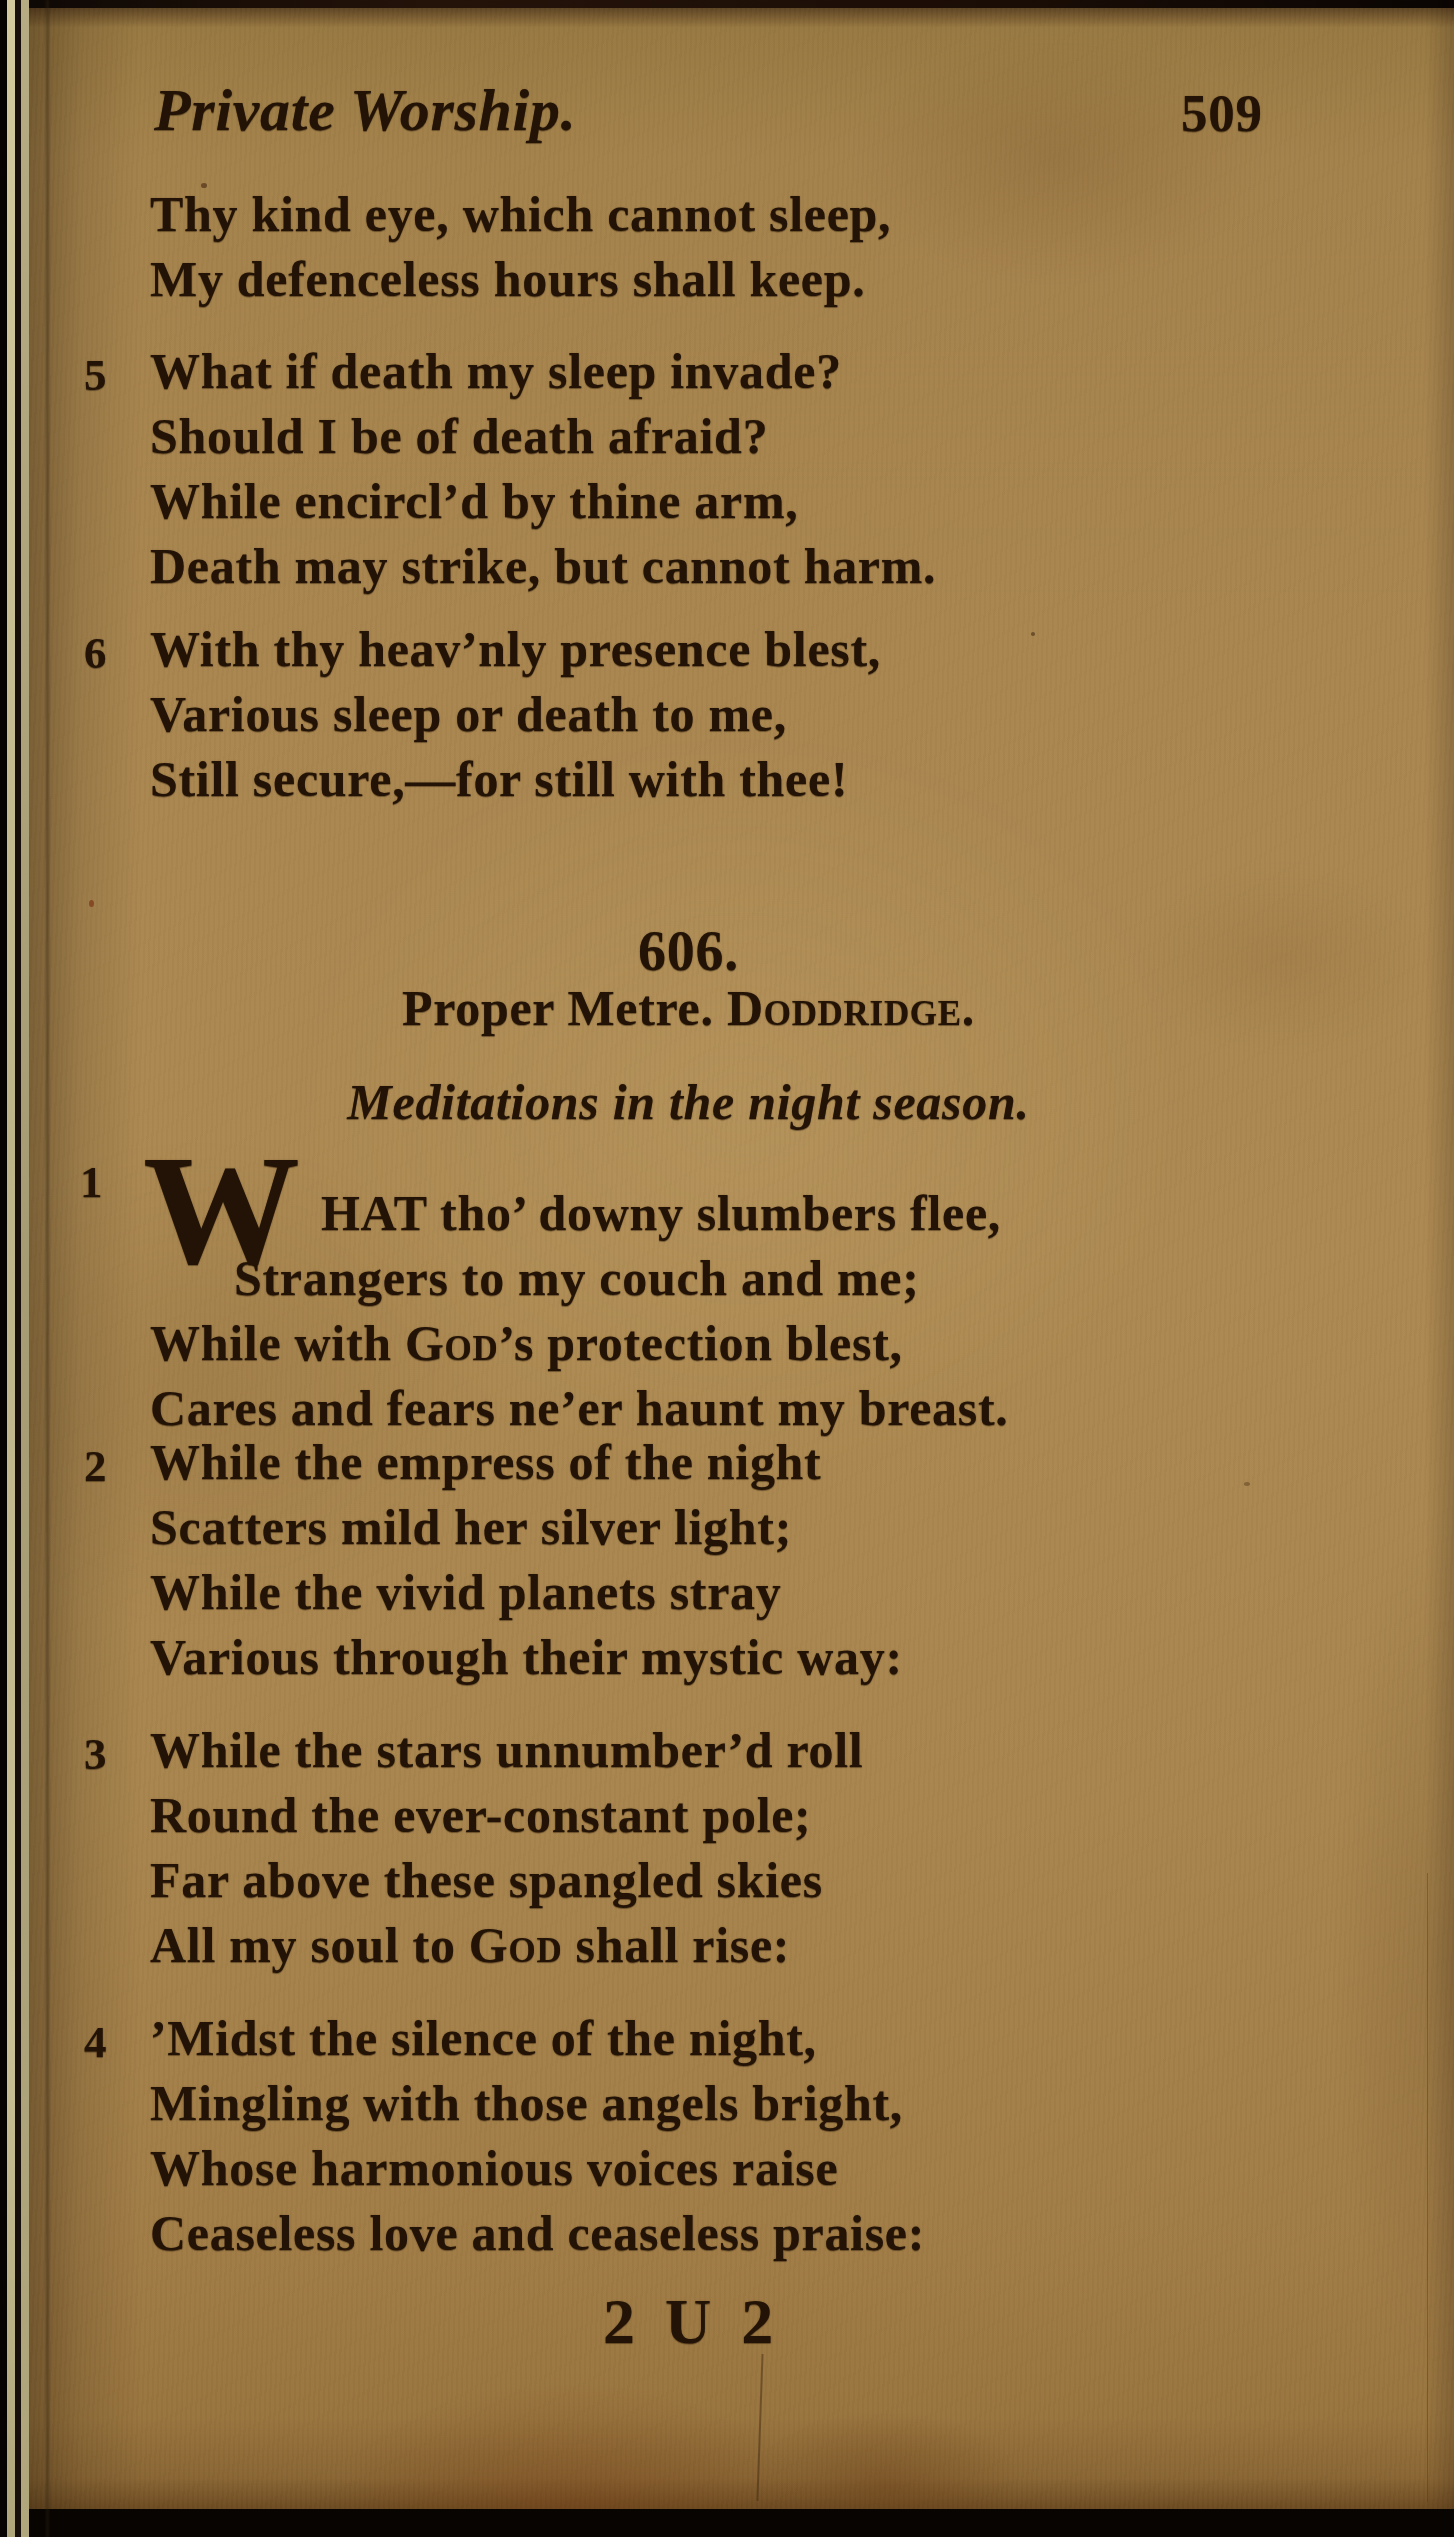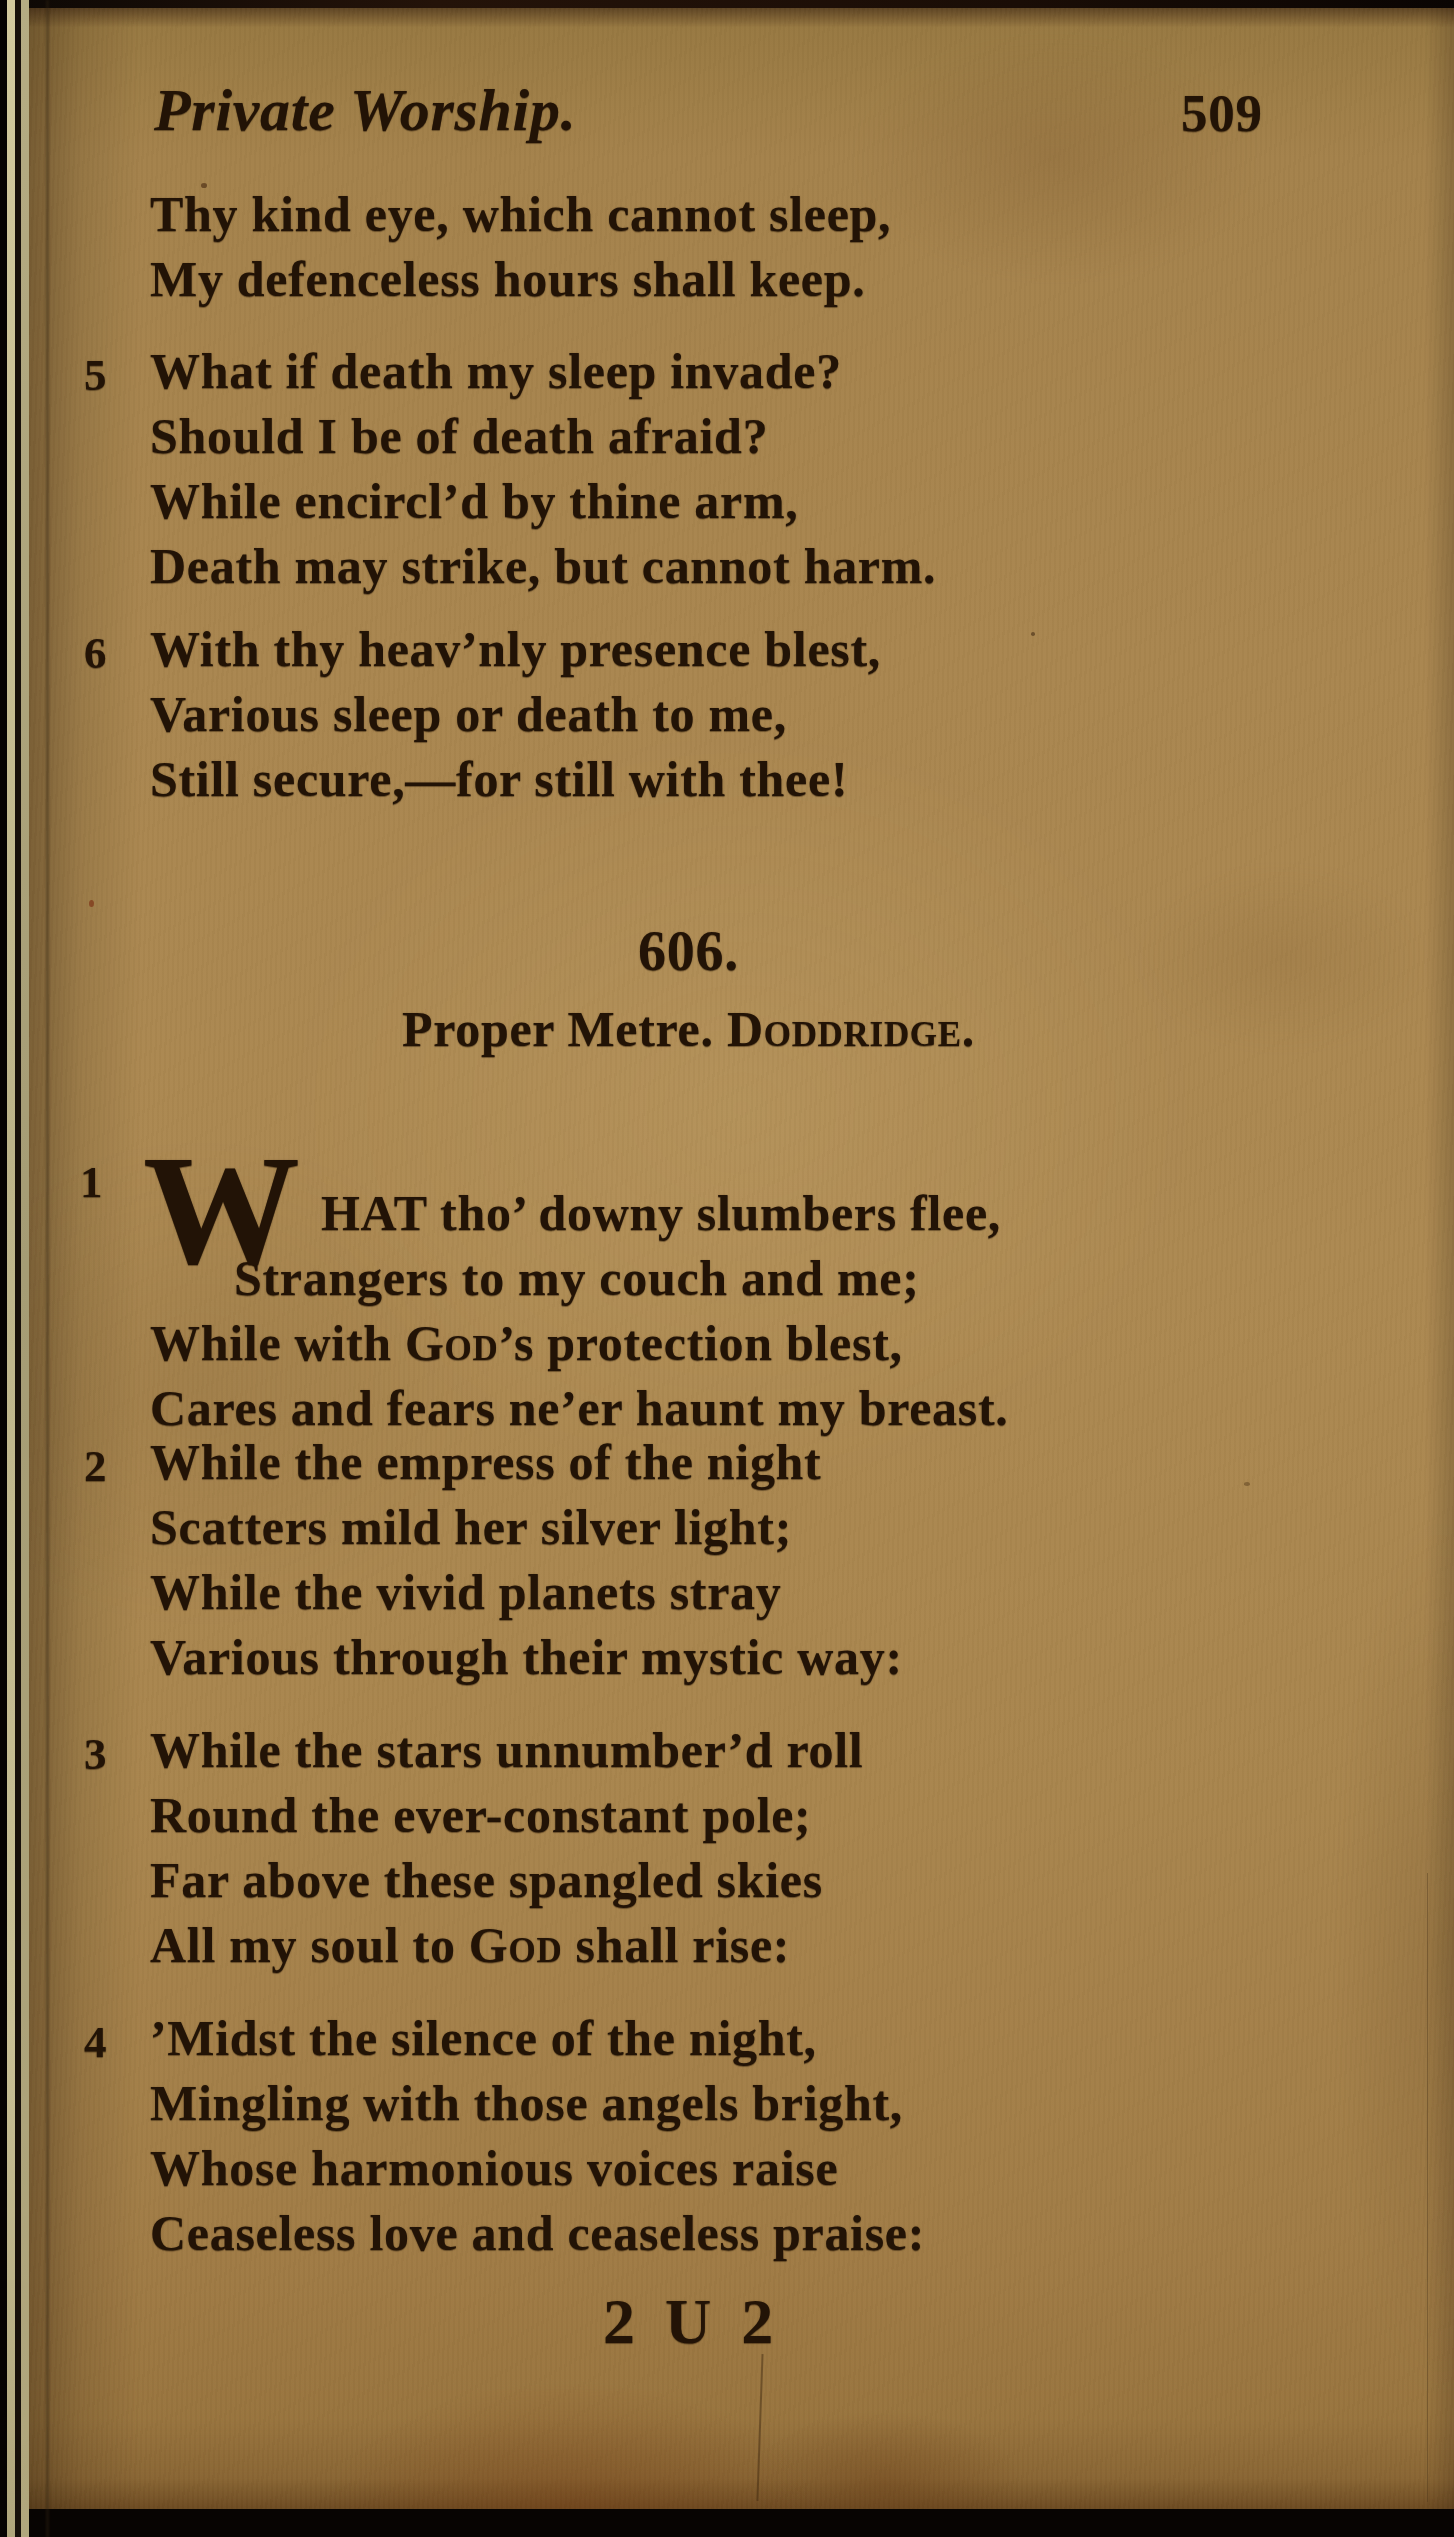--- a/index.html
+++ b/index.html
@@ -111,25 +111,26 @@
 
   <div class="stanza" style="top:617px">
     <span class="vnum">6</span>
     <div class="line">With thy heav’nly presence blest,</div>
     <div class="line">Various sleep or death to me,</div>
     <div class="line">Still secure,—for still with thee!</div>
   </div>
 
   <div class="center-block hymn-number" style="top:919px">606.</div>
 
-  <div class="center-block metre-line" style="top:997px">
+  <div class="center-block metre-line" style="top:976px">
     <span>Proper Metre.</span>
     <span><span>D</span><span class="sc">oddridge.</span></span>
   </div>
 
+  <div class="center-block subtitle" style="top:1070px">Meditations in the night season.</div>
 
   <div class="stanza" style="top:1143px">
     <span class="vnum" style="left:-70px;top:7px">1</span>
     <span class="drop-cap">W</span>
     <div class="line s1-line1">HAT tho’ downy slumbers flee,</div>
     <div class="line s1-line2">Strangers to my couch and me;</div>
     <div class="line"><span>While with G</span><span class="sc">od</span><span>’s protection blest,</span></div>
     <div class="line">Cares and fears ne’er haunt my breast.</div>
   </div>
 

